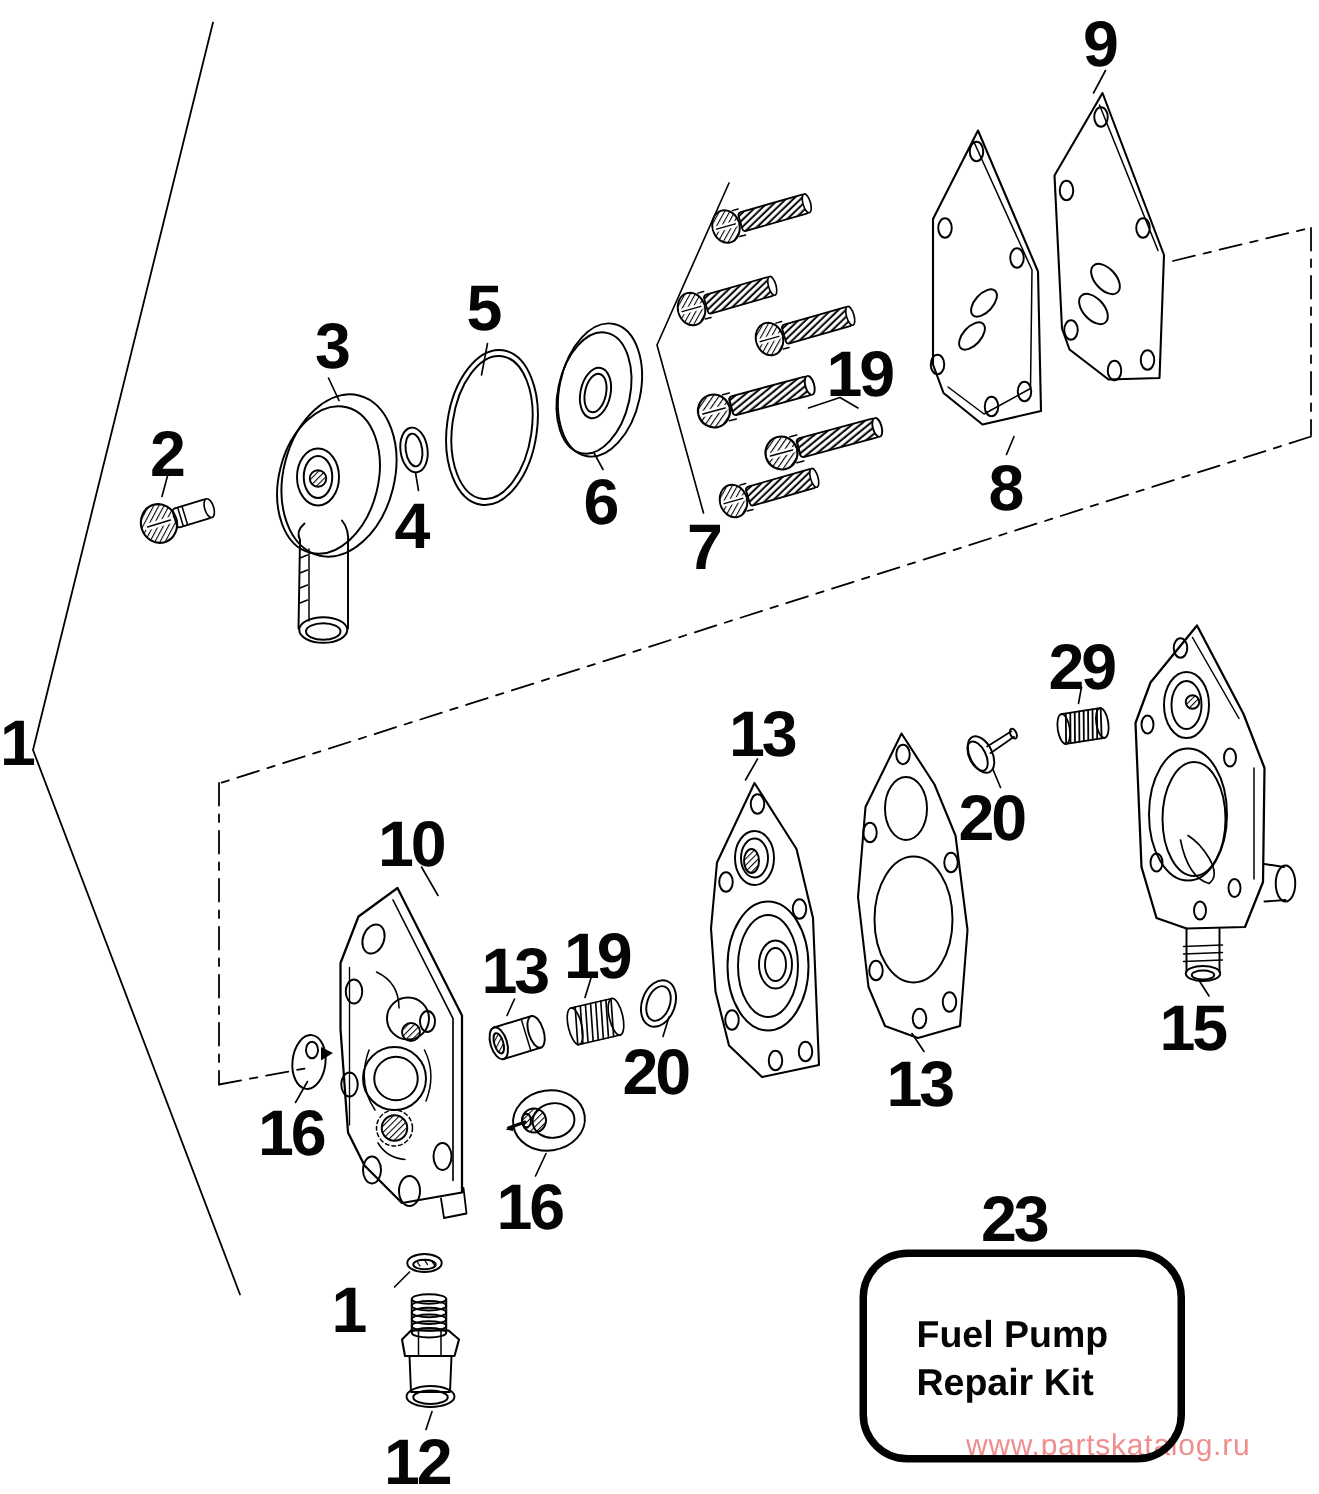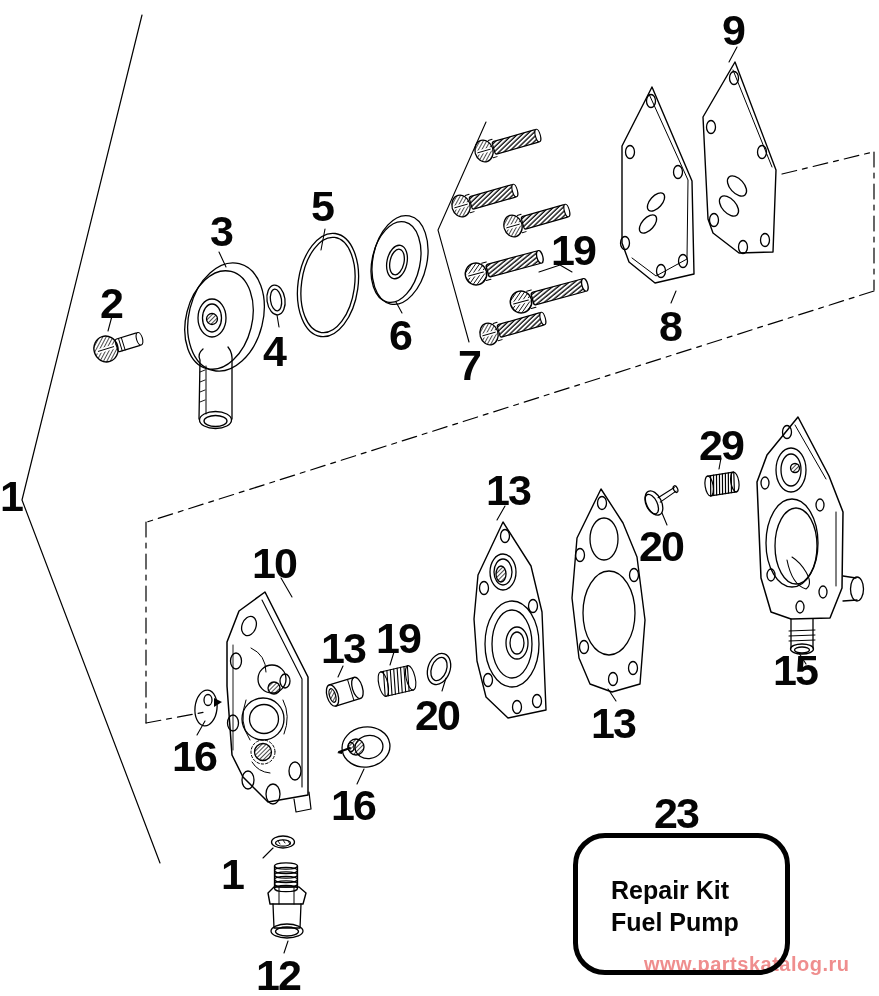--- a/index.html
+++ b/index.html
@@ -5,21 +5,21 @@
   html,body{margin:0;padding:0;background:#fff;}
   #stage{position:relative;width:879px;height:996px;background:#ffffff;overflow:hidden;
          font-family:"Liberation Sans",sans-serif;}
   #art{position:absolute;left:0;top:0;}
   .co{position:absolute;font-weight:bold;font-size:43px;line-height:1;letter-spacing:-2px;
       color:#050505;white-space:nowrap;}
   #kitbox{position:absolute;left:573px;top:833px;width:207px;height:132px;
           border:5px solid #000;border-radius:32px;}
   #kitbox .kbtxt{position:absolute;left:33px;top:36px;font-weight:bold;font-size:25px;
                  line-height:32px;color:#050505;white-space:nowrap;}
-  #watermark{position:absolute;left:644px;top:953px;font-weight:bold;font-size:20px;
+  #watermark{position:absolute;left:644px;top:953px;font-weight:normal;font-size:20px;
              letter-spacing:0.5px;color:#ef8e8e;mix-blend-mode:multiply;white-space:nowrap;}
 </style>
 </head>
 <body>
 
 <div id="stage">
 
 <svg id="art" width="879" height="996" viewBox="0 0 879 996" fill="none" stroke="#000" stroke-width="1.3" stroke-linecap="round" stroke-linejoin="round">
   <defs>
     <pattern id="ph" patternUnits="userSpaceOnUse" width="3" height="3" patternTransform="rotate(45)">
@@ -301,33 +301,33 @@
   <div class="co" style="left:311px;top:185px">5</div>
   <div class="co" style="left:389px;top:314px">6</div>
   <div class="co" style="left:458px;top:344px">7</div>
   <div class="co" style="left:659px;top:305px">8</div>
   <div class="co" style="left:722px;top:9px">9</div>
   <div class="co" style="left:252px;top:542px">10</div>
   <div class="co" style="left:221px;top:853px">1</div>
   <div class="co" style="left:256px;top:954px">12</div>
   <div class="co" style="left:486px;top:469px">13</div>
   <div class="co" style="left:591px;top:702px">13</div>
-  <div class="co" style="left:773px;top:649px">15</div>
+  <div class="co" style="left:773px;top:665px">15</div>
   <div class="co" style="left:172px;top:735px">16</div>
   <div class="co" style="left:331px;top:784px">16</div>
   <div class="co" style="left:321px;top:627px">13</div>
   <div class="co" style="left:376px;top:617px">19</div>
   <div class="co" style="left:415px;top:694px">20</div>
   <div class="co" style="left:639px;top:525px">20</div>
   <div class="co" style="left:699px;top:424px">29</div>
   <div class="co" style="left:551px;top:229px">19</div>
   <div class="co" style="left:654px;top:792px">23</div>
 
   <div id="kitbox">
     <div class="kbtxt">
+      <div>Fuel Pump</div>
       <div>Repair Kit</div>
-      <div>Fuel Pump</div>
     </div>
   </div>
 
   <div id="watermark">www.partskatalog.ru</div>
 
 </div>
 
 </body></html>

